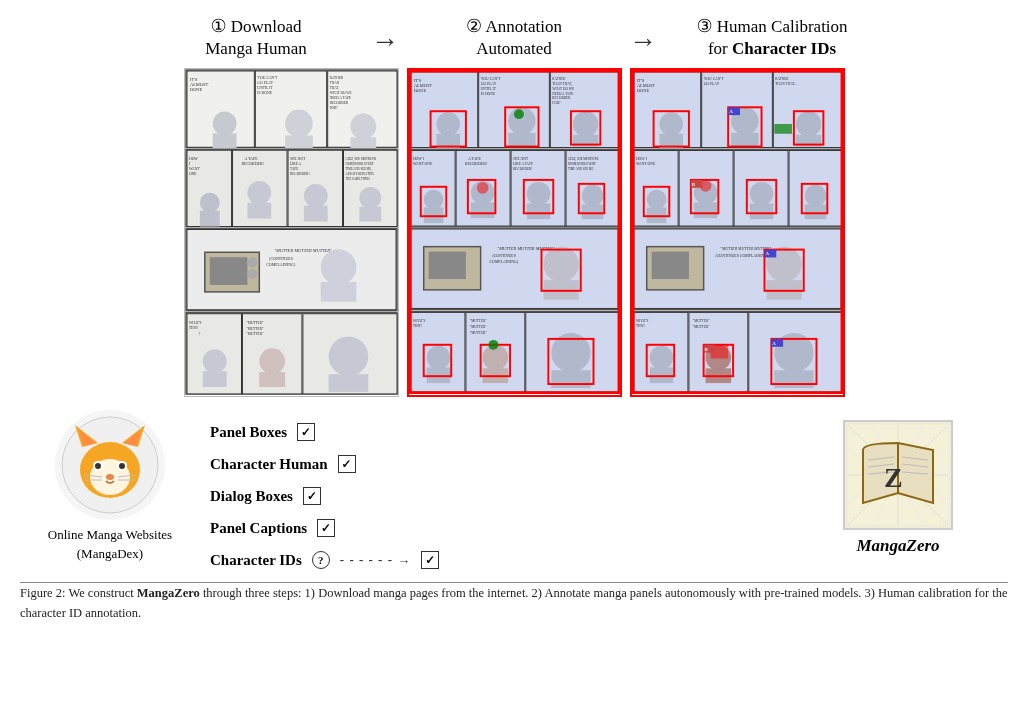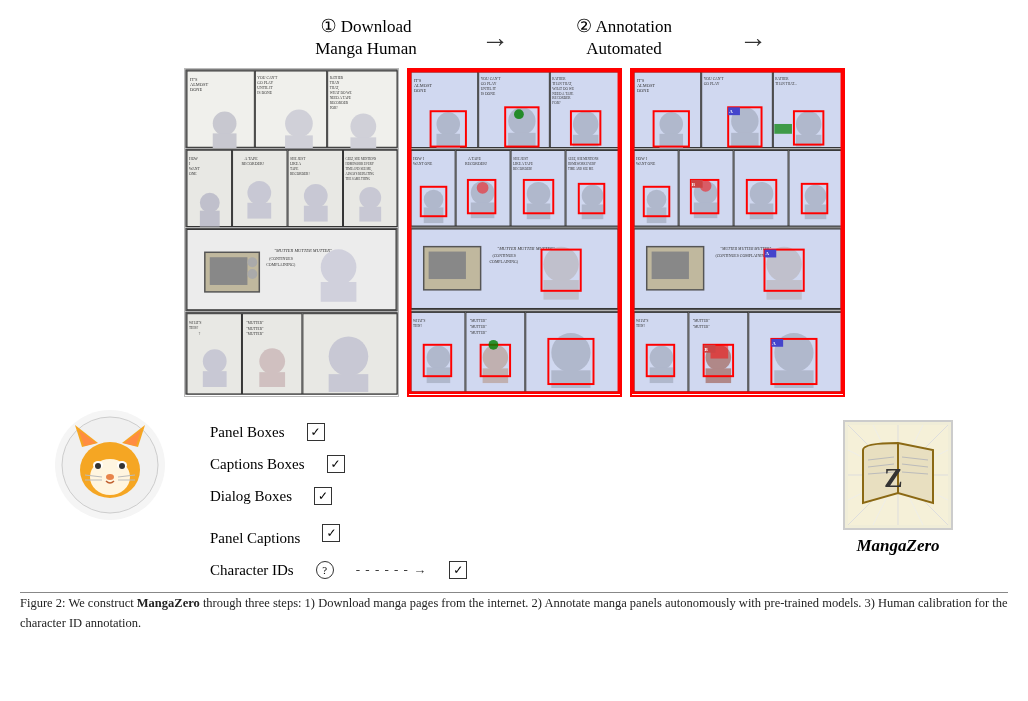--- a/index.html
+++ b/index.html
@@ -139,23 +139,24 @@
     
     .svg-panel {
       width: 100%;
       display: block;
     }
 
     
     .feat-row {
       display: flex;
       align-items: center;
-      gap: 22px;
+      gap: 10px;
       font-size: 14.5px;
       margin: 3px 0;
+      font-weight: bold;
     }
     .check-sq {
       width: 18px; height: 18px;
       border: 1.5px solid #333;
       display: inline-flex;
       align-items: center;
       justify-content: center;
       font-size: 12px;
       flex-shrink: 0;
     }
@@ -179,20 +180,24 @@
     <div class="step-label">
       <span style="font-size:18px">①</span> <span style="font-size:17px">Download</span><br>
       <span style="font-size:17px">Manga Human</span>
     </div>
     <div class="arrow">→</div>
     <div class="step-label">
       <span style="font-size:18px">②</span> <span style="font-size:17px">Annotation</span><br>
       <span style="font-size:17px">Automated</span>
     </div>
     <div class="arrow">→</div>
+    <div class="step-label">
+      <span style="font-size:18px">③</span> <span style="font-size:17px">Human Calibration</span><br>
+      <span style="font-size:17px">for <b>Character IDs</b></span>
+    </div>
   </div>
 
   <div class="manga-grid">
 
     <div class="manga-col" style="border:1px solid #bbb;">
       <svg class="svg-panel" viewBox="0 0 215 330" xmlns="http://www.w3.org/2000/svg">
 
         <rect x="1" y="1" width="213" height="78" fill="white" stroke="#555" stroke-width="1.5"></rect>
 
         <rect x="2" y="2" width="68" height="77" fill="#f0f0ec" stroke="#333" stroke-width="1"></rect>
@@ -526,37 +531,41 @@
           <ellipse cx="50" cy="62" rx="4" ry="3" fill="#e8844a"></ellipse>
 
           <path d="M46,66 Q50,70 54,66" fill="none" stroke="#c06030" stroke-width="1.5"></path>
 
           <line x1="25" y1="60" x2="42" y2="62" stroke="#bbb" stroke-width="1"></line>
           <line x1="25" y1="65" x2="42" y2="65" stroke="#bbb" stroke-width="1"></line>
           <line x1="58" y1="62" x2="75" y2="60" stroke="#bbb" stroke-width="1"></line>
           <line x1="58" y1="65" x2="75" y2="65" stroke="#bbb" stroke-width="1"></line>
         </svg>
       </div>
+      <div class="source-label">
+        <span>Online Manga Websites
+(MangaDex)</span>
+      </div>
     </div>
 
     <div class="features-list">
       <div class="feat-row">
         <span style="font-size:15px;">Panel Boxes</span>
         <div class="check-sq">✓</div>
       </div>
       <div class="feat-row">
-        <span style="font-size:15px;">Captions Boxes</span>
+        <span style="font-size:15px;">Character Human</span>
         <div class="check-sq">✓</div>
       </div>
       <div class="feat-row">
         <span style="font-size:15px;">Dialog Boxes</span>
         <div class="check-sq">✓</div>
       </div>
       <div class="feat-row">
-        <span style="font-size:15px;margin-top:11px;">Panel Captions</span>
+        <span style="font-size:15px;">Panel Captions</span>
         <div class="check-sq">✓</div>
       </div>
       <div class="feat-row">
         <span style="font-size:15px;">Character IDs</span>
         <div class="q-circle">?</div>
         <span style="font-size:13px; letter-spacing:1px; color:#333;">- - - - - - →</span>
         <div class="check-sq">✓</div>
       </div>
     </div>
 

